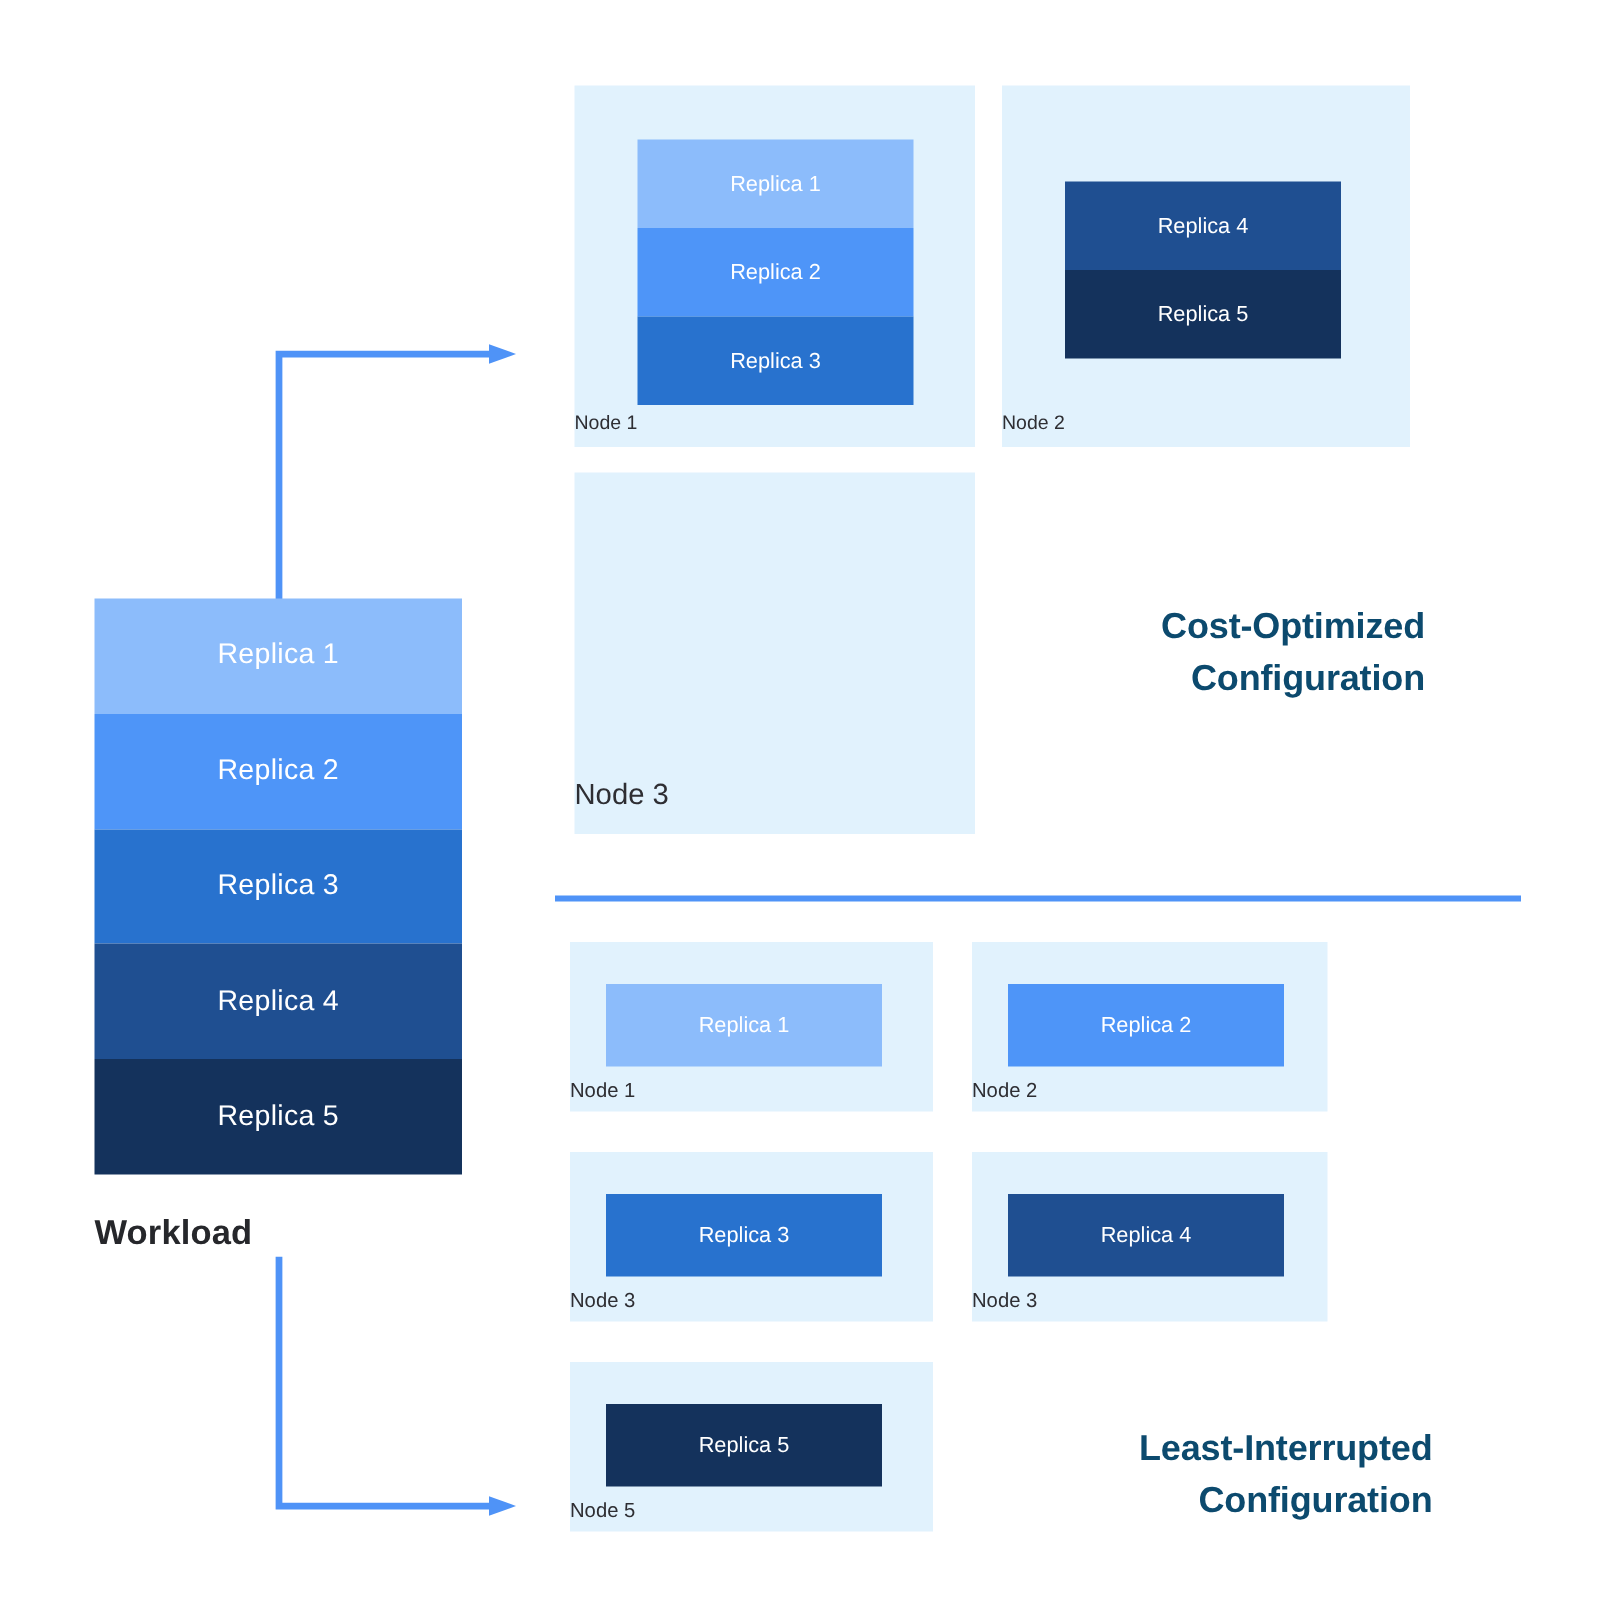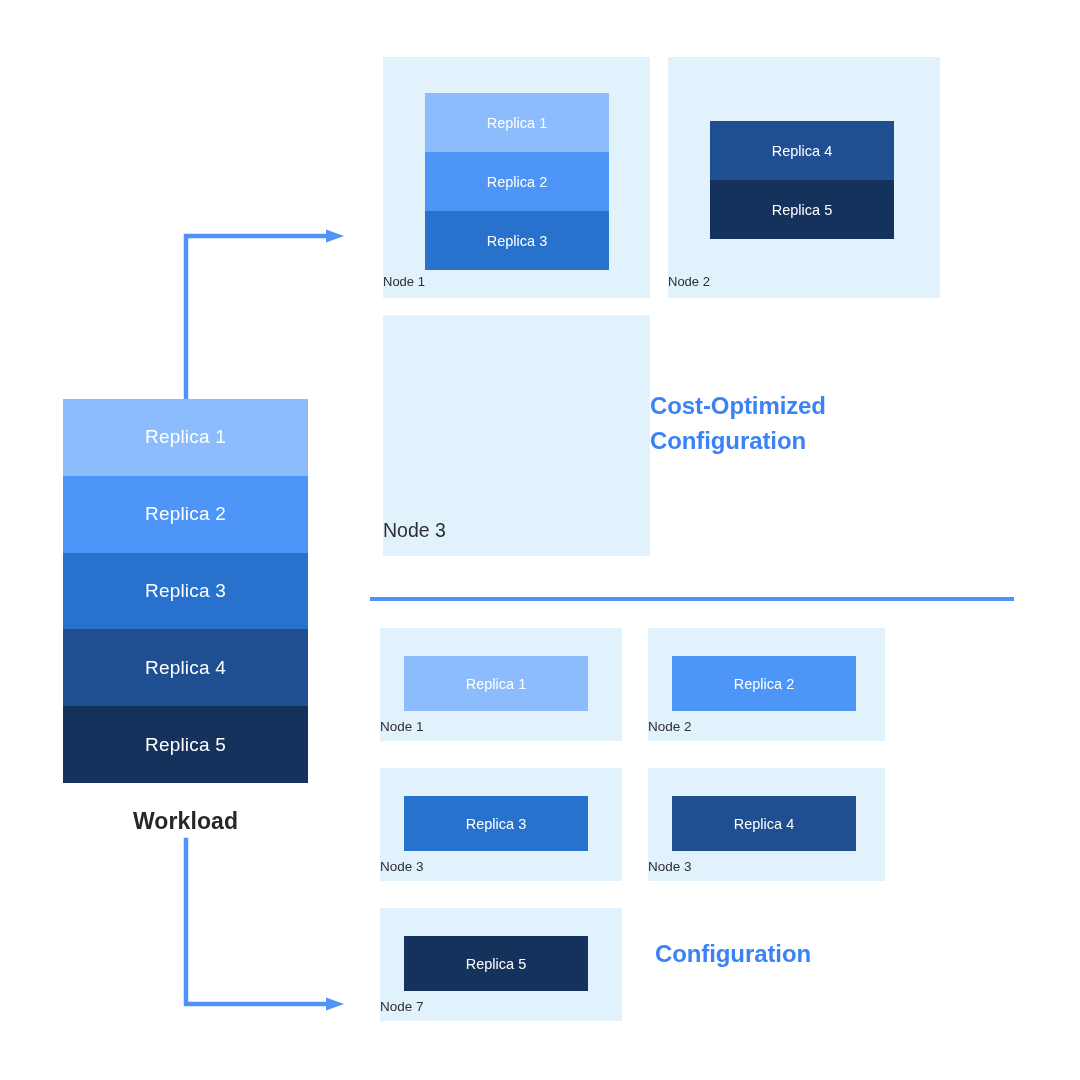--- a/index.html
+++ b/index.html
@@ -39,21 +39,21 @@
     color: #ffffff;
     font-size: 19px;
     letter-spacing: .2px;
     box-sizing: border-box;
   }
   #workload-label {
     position: absolute;
     left: 63px;
     top: 808px;
     width: 245px;
-    text-align: center;
+    text-align: left;
     font-size: 23px;
     font-weight: 700;
     color: #26272b;
     letter-spacing: .1px;
   }
 
   
   .node-box {
     position: absolute;
     background: #e1f2fd;
@@ -81,26 +81,27 @@
   
   #node3-label { bottom: 14px; font-size: 19.5px; }
 
   
   .bot-label { bottom: 7px; font-size: 13.5px; }
   .bot-replica { font-size: 14.5px; }
 
   
   .config-caption {
     position: absolute;
-    text-align: left;
+    text-align: right;
     font-size: 24px;
     font-weight: 700;
     line-height: 1.45;
-    color: #3b82f6;
+    color: #0c4a6e;
     letter-spacing: -.1px;
+    margin-top: 12px;
   }
   #cost-caption { left: 650px; top: 389px; width: 300px; }
   #least-caption { left: 655px; top: 937px; width: 300px; }
 
   
   #section-divider {
     position: absolute;
     left: 370px;
     top: 597px;
     width: 644px;
@@ -207,20 +208,21 @@
     <div class="node-replica bot-replica" style="left:24px; top:28px; width:184px; height:55px; background:#1f4f91;">
       <span>Replica 4</span>
     </div>
     <div class="node-label bot-label">Node 3</div>
   </div>
 
   <div class="node-box" style="left:380px; top:908px; width:242px; height:113px;">
     <div class="node-replica bot-replica" style="left:24px; top:28px; width:184px; height:55px; background:#14325c;">
       <span>Replica 5</span>
     </div>
-    <div class="node-label bot-label">Node 7</div>
+    <div class="node-label bot-label">Node 5</div>
   </div>
 
   <div class="config-caption" id="least-caption">
+    <div>Least-Interrupted</div>
     <div>Configuration</div>
   </div>
 
 </div>
 
 </body></html>

